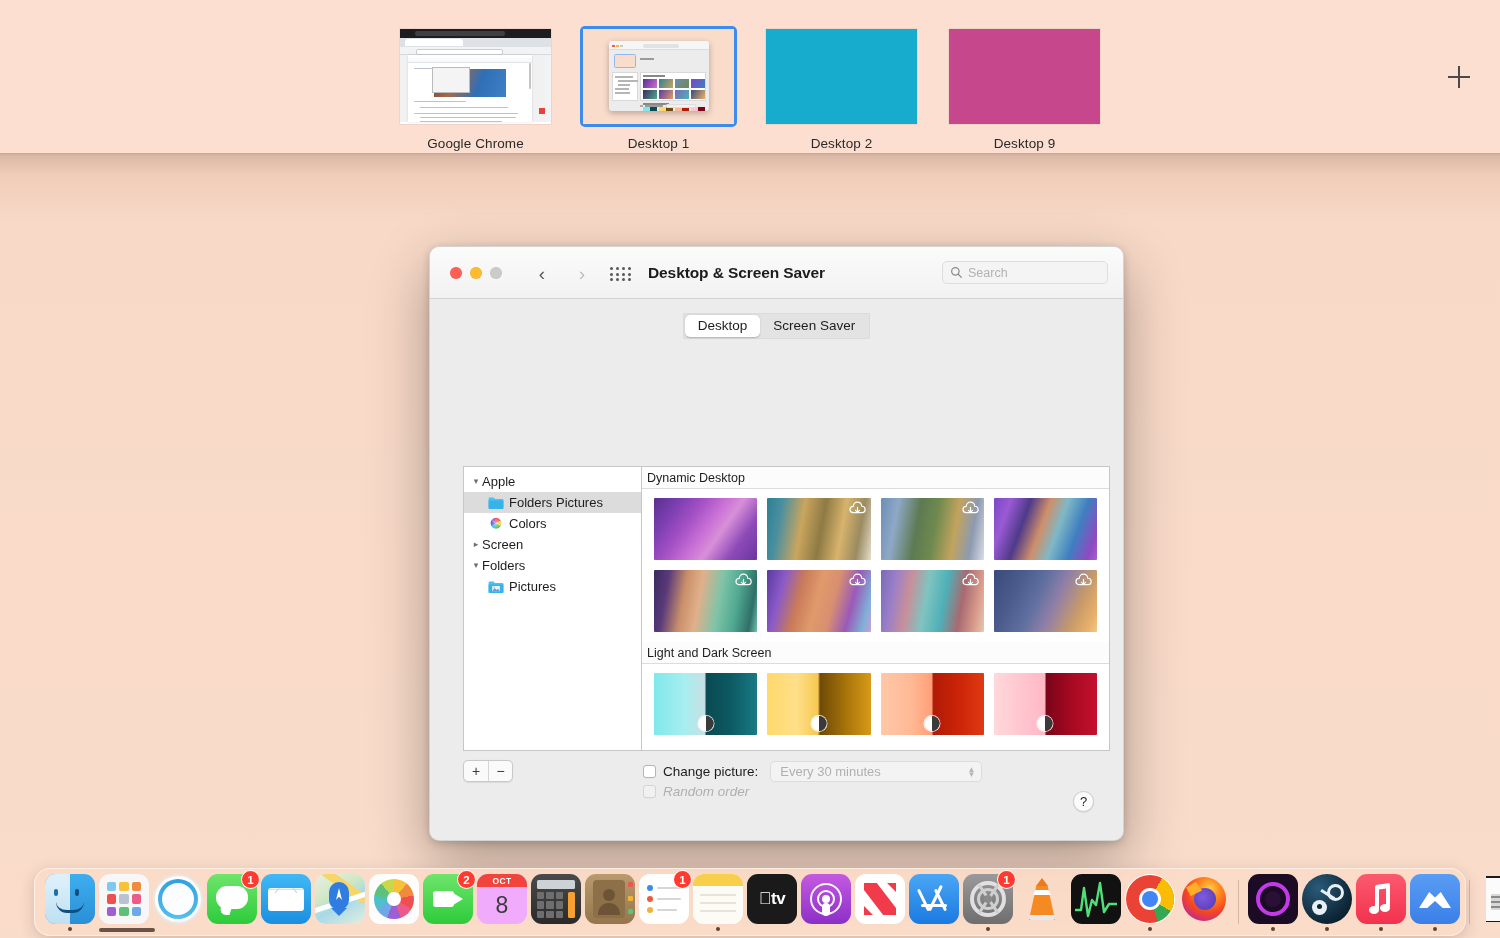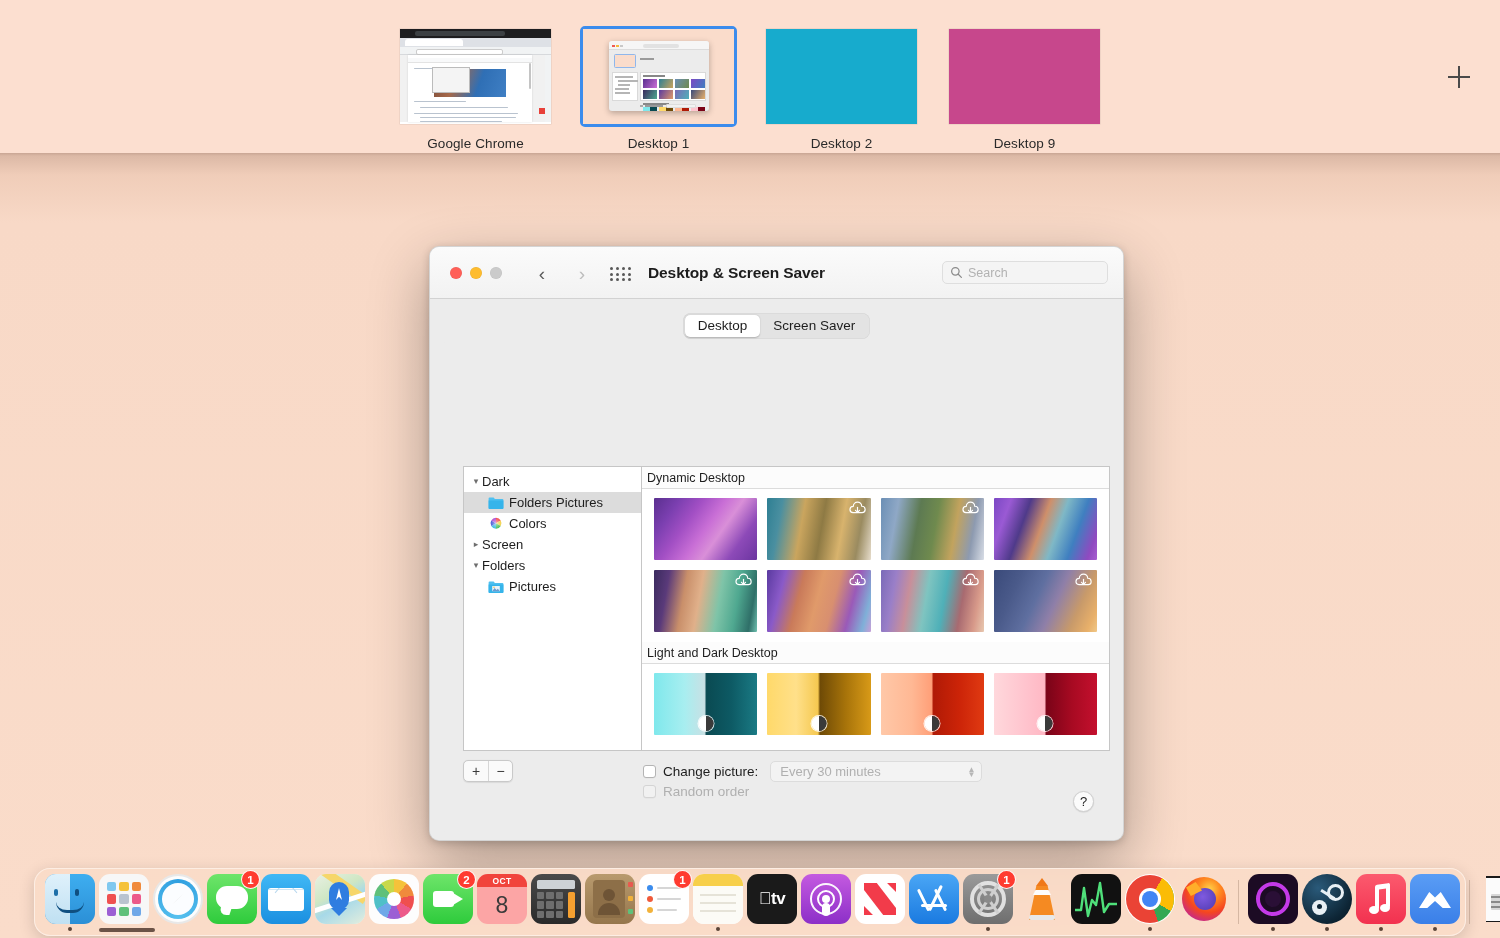--- a/index.html
+++ b/index.html
@@ -161,21 +161,21 @@
   #search-icon { width: 13px; height: 13px; flex: none; margin-right: 5px; }
   #search-placeholder { font-size: 12.5px; color: #b2b2b2; }
 
   #prefs-body { position: relative; height: 543px; background: #ececec; }
 
   #tab-bar {
     position: absolute; left: 0; right: 0; top: 14px;
     display: flex; justify-content: center;
   }
   #tab-group {
-    display: flex; background: #e3e3e3; border-radius: 8px; padding: 2px;
+    display: flex; background: #e3e3e3; border-radius: 2px; padding: 2px;
     box-shadow: inset 0 0 0 0.5px rgba(0,0,0,0.07);
   }
   .pref-tab {
     font-size: 13.5px; color: #1d1d1d; padding: 3px 13px 4px;
     border-radius: 5px; white-space: nowrap;
   }
   .pref-tab.active { background: #ffffff; box-shadow: 0 0.5px 1.5px rgba(0,0,0,0.22); }
 
   #content-panel {
     position: absolute; left: 13px; right: 13px; top: 43px; bottom: 10px;
@@ -250,21 +250,21 @@
   #plus-minus > div {
     width: 24px; height: 20px; display: flex; align-items: center; justify-content: center;
     font-size: 14px; color: #3a3a3a;
   }
   #plus-minus > div + div { border-left: 0.5px solid #d6d6d6; }
 
   #change-picture-row {
     position: absolute; left: 180px; top: 1px; display: flex; align-items: center;
   }
   #random-order-row {
-    position: absolute; left: 180px; top: 24px; display: flex; align-items: center;
+    position: absolute; left: 180px; top: 24px; display: flex; align-items: center; font-style: italic;
   }
   .chk {
     width: 13px; height: 13px; border-radius: 3px; background: #fff;
     border: 0.5px solid #b4b4b4; flex: none; margin-right: 7px;
     box-shadow: 0 0.5px 0.5px rgba(0,0,0,0.05);
   }
   .chk.disabled { background: #f1f1f1; border-color: #d4d4d4; }
   .ctl-label { font-size: 13.5px; color: #1d1d1d; }
   .ctl-label.disabled { color: #b0b0b0; }
   #interval-popup {
@@ -472,21 +472,21 @@
     </div>
 
     <div id="content-panel">
 
 
       <div id="browser-area">
 
         <div id="source-list">
           <div class="src-row">
             <span class="disclosure open"></span>
-            <span>Dark</span>
+            <span>Apple</span>
           </div>
           <div class="src-row selected indent-1">
             <svg class="src-icon" viewBox="0 0 16 14">
               <path d="M0.6 2.6a1 1 0 0 1 1-1h4l1.3 1.4h7.5a1 1 0 0 1 1 1v8a1 1 0 0 1-1 1h-12.8a1 1 0 0 1-1-1z" fill="#4fc0f0"></path>
               <path d="M0.6 4.4h14.8v7.6a1 1 0 0 1-1 1h-12.8a1 1 0 0 1-1-1z" fill="#36b4ea"></path>
             </svg>
             <span>Folders Pictures</span>
           </div>
           <div class="src-row indent-1">
             <svg class="src-icon" viewBox="0 0 16 16">
@@ -572,21 +572,21 @@
             </div>
             <div class="wall-cell" style="background:linear-gradient(115deg,#3a4a7a 0%,#4a5a8a 22%,#5f6fa0 42%,#8f7fa8 58%,#c89a6a 78%,#e8b06a 92%,#f0c888 100%)">
               <svg class="dl-badge" viewBox="0 0 24 20">
                 <path d="M6 15.5a4.2 4.2 0 0 1 0.4-8.4A5.6 5.6 0 0 1 17.6 7a3.9 3.9 0 0 1 0.6 8.5z" fill="none" stroke="#ffffff" stroke-width="1.6" stroke-linejoin="round"></path>
                 <line x1="12" y1="8.5" x2="12" y2="15" stroke="#ffffff" stroke-width="1.6" stroke-linecap="round"></line>
                 <path d="M9.3 12.4 L12 15.2 L14.7 12.4" fill="none" stroke="#ffffff" stroke-width="1.6" stroke-linecap="round" stroke-linejoin="round"></path>
               </svg>
             </div>
           </div>
 
-          <div class="grid-section-head">Light and Dark Desktop</div>
+          <div class="grid-section-head">Light and Dark Screen</div>
           <div class="wall-grid">
             <div class="wall-cell" style="background:linear-gradient(90deg,#7fe8ec 0%,#a8eef0 30%,#c8e0e4 49%,#0a4a52 51%,#0d5a64 75%,#1a7a84 100%)">
               <span class="lightdark-badge"></span>
             </div>
             <div class="wall-cell" style="background:linear-gradient(90deg,#ffd96a 0%,#ffe08a 28%,#f5c850 49%,#6e4a06 51%,#a8740a 76%,#d89a18 100%)">
               <span class="lightdark-badge"></span>
             </div>
             <div class="wall-cell" style="background:linear-gradient(90deg,#ffc8a8 0%,#ffb894 30%,#ff9f78 49%,#b01a06 51%,#cc2408 76%,#e03a12 100%)">
               <span class="lightdark-badge"></span>
             </div>
@@ -704,21 +704,21 @@
 
   <div class="dock-item">
     <span class="badge">2</span>
     <div class="dock-icon" style="background:linear-gradient(180deg,#6ee56a,#2ecb3c)">
       <div style="position:absolute;left:10px;top:17px;width:21px;height:16px;background:#fff;border-radius:3px"></div>
       <div style="position:absolute;left:30px;top:19px;width:0;height:0;border-top:6px solid transparent;border-bottom:6px solid transparent;border-left:10px solid #fff"></div>
     </div>
   </div>
 
   <div class="dock-item">
-    <div class="dock-icon" style="background:#fca5a5">
+    <div class="dock-icon" style="background:#f0abfc">
       <div style="position:absolute;left:0;top:0;right:0;height:13px;background:#f1443c;color:#fff;font-size:8.5px;font-weight:bold;display:flex;align-items:center;justify-content:center;letter-spacing:0.4px">OCT</div>
       <div style="position:absolute;left:0;top:13px;right:0;bottom:0;display:flex;align-items:center;justify-content:center;font-size:23px;color:#3a3a3a;font-weight:400">8</div>
     </div>
   </div>
 
   <div class="dock-item">
     <div class="dock-icon" style="background:linear-gradient(180deg,#4a4a4a,#2a2a2a)">
       <div style="position:absolute;left:6px;top:6px;right:6px;height:9px;background:#cdd2d6;border-radius:1.5px"></div>
       <div style="position:absolute;left:6px;top:18px;width:26px;height:26px;display:grid;grid-template-columns:repeat(3,1fr);grid-template-rows:repeat(3,1fr);gap:2px;">
         <i style="background:#6e6e6e;border-radius:1px"></i>

